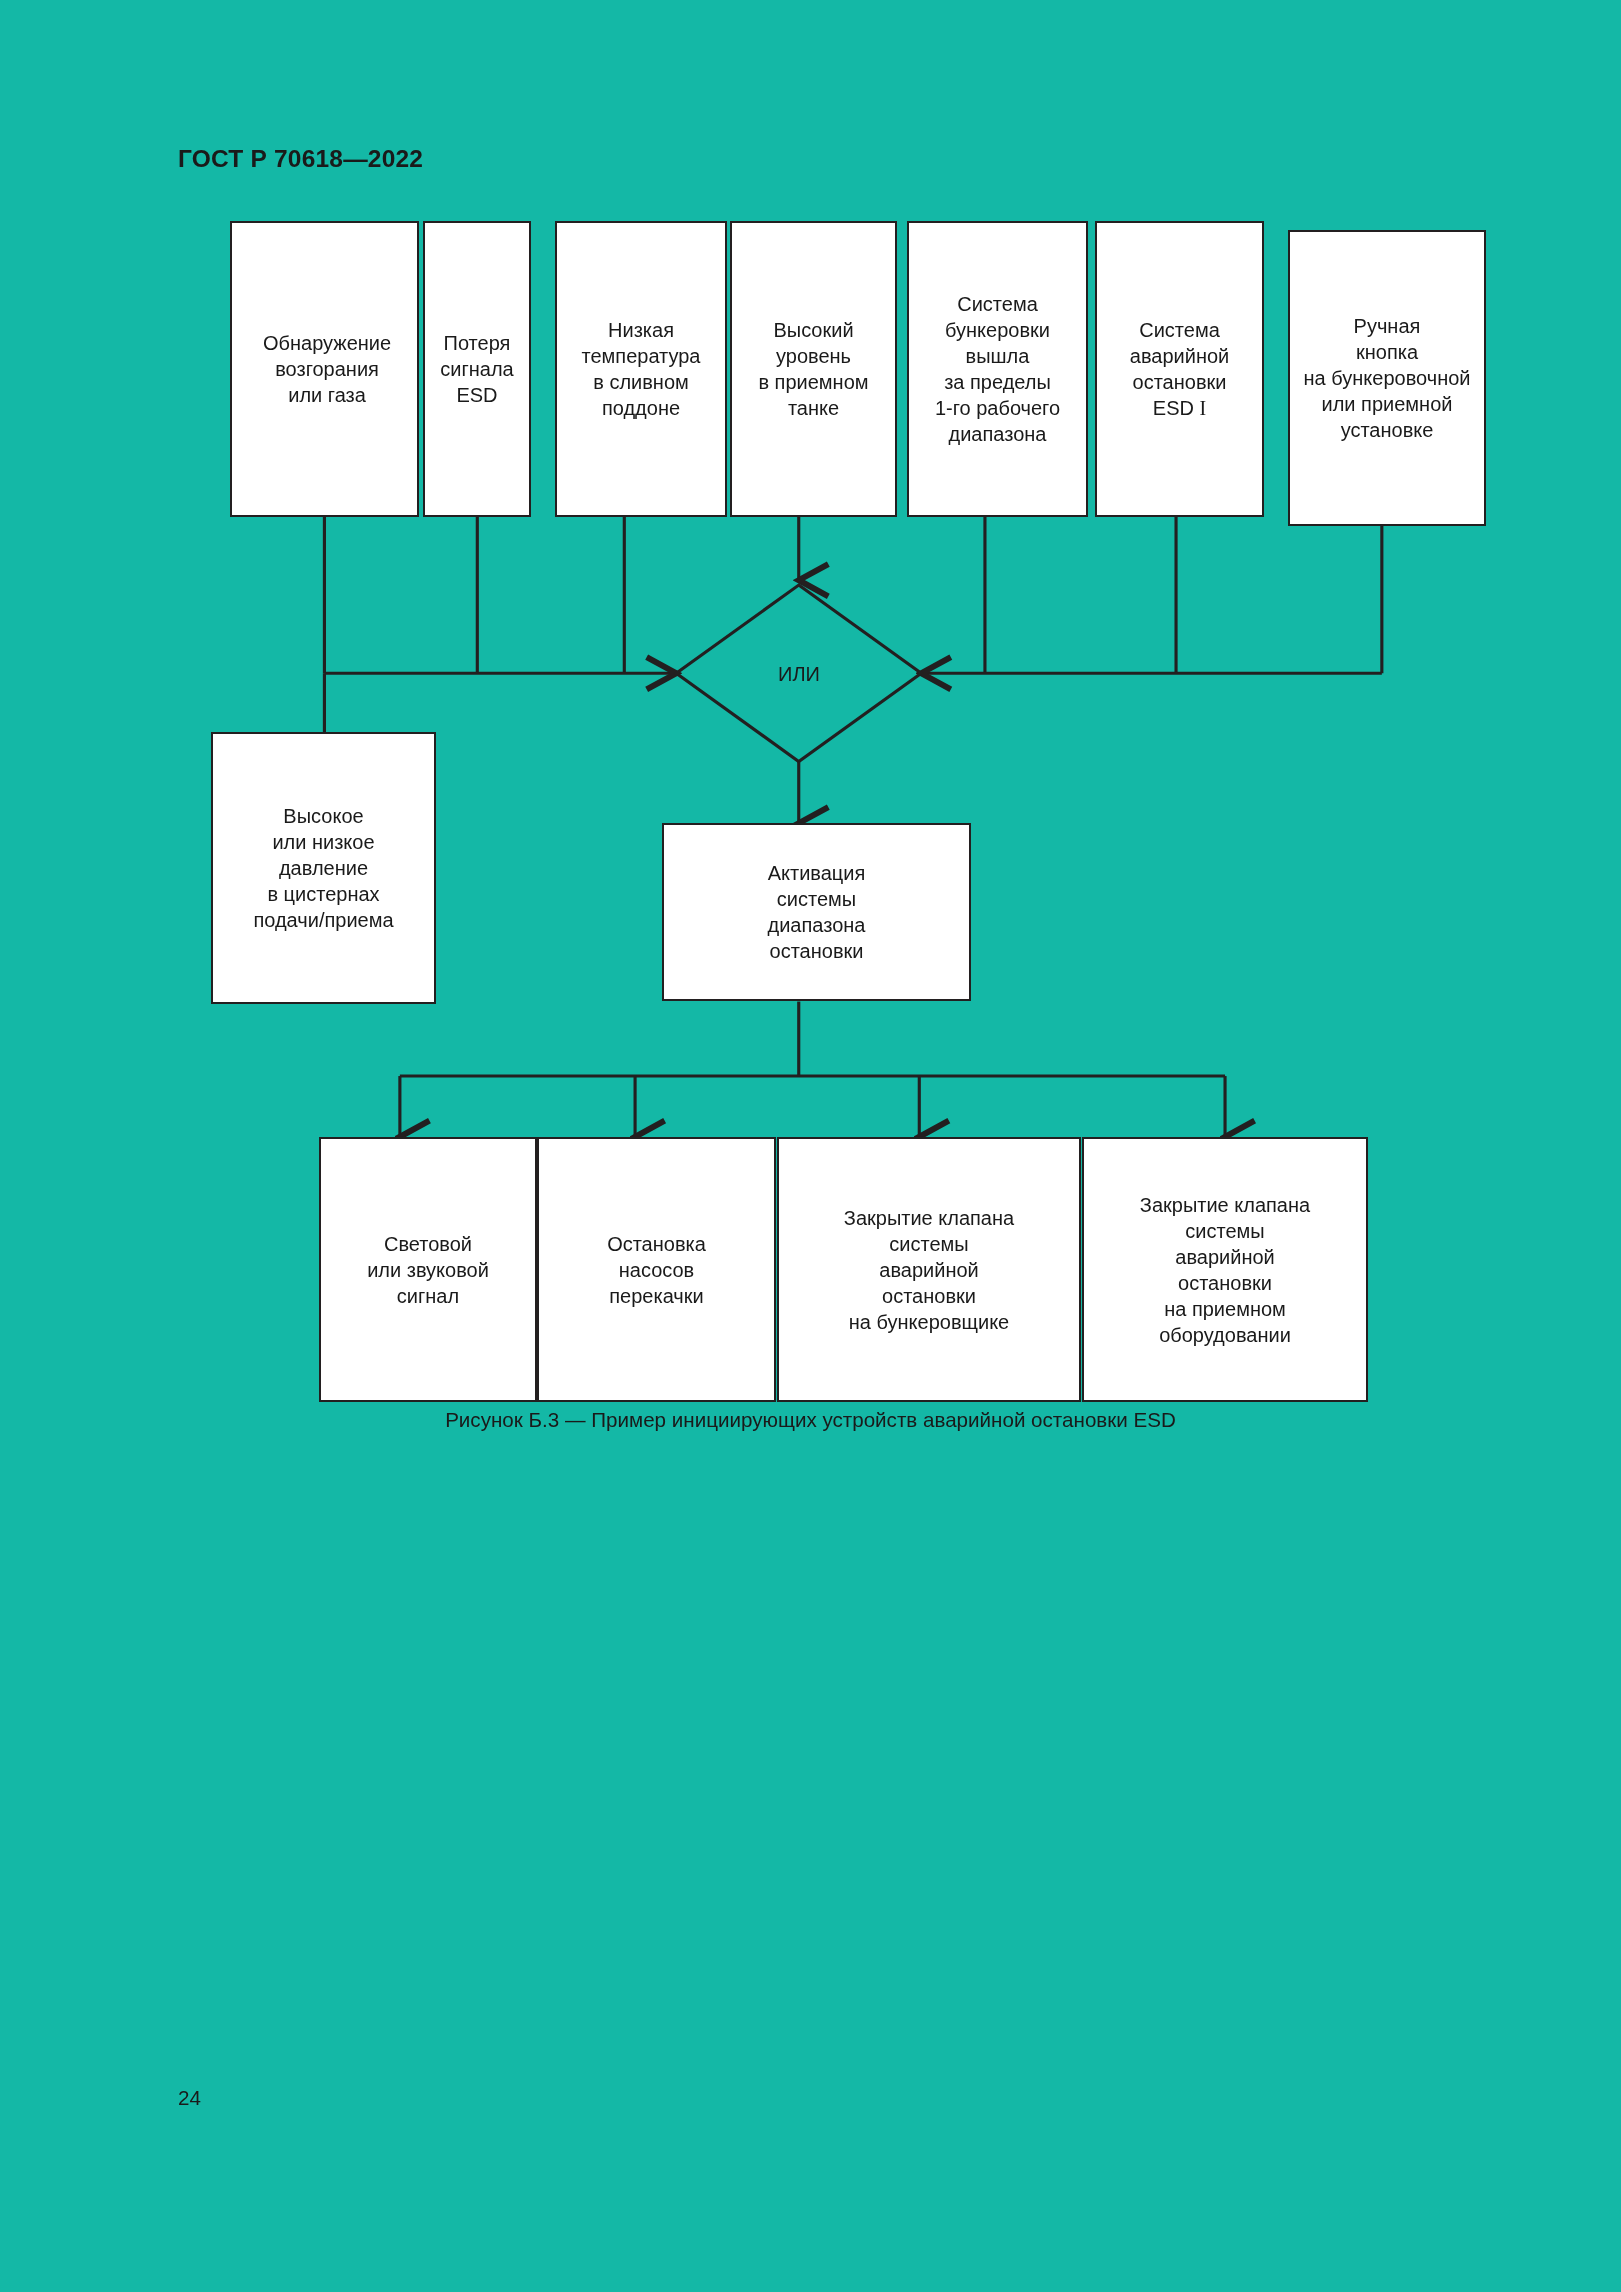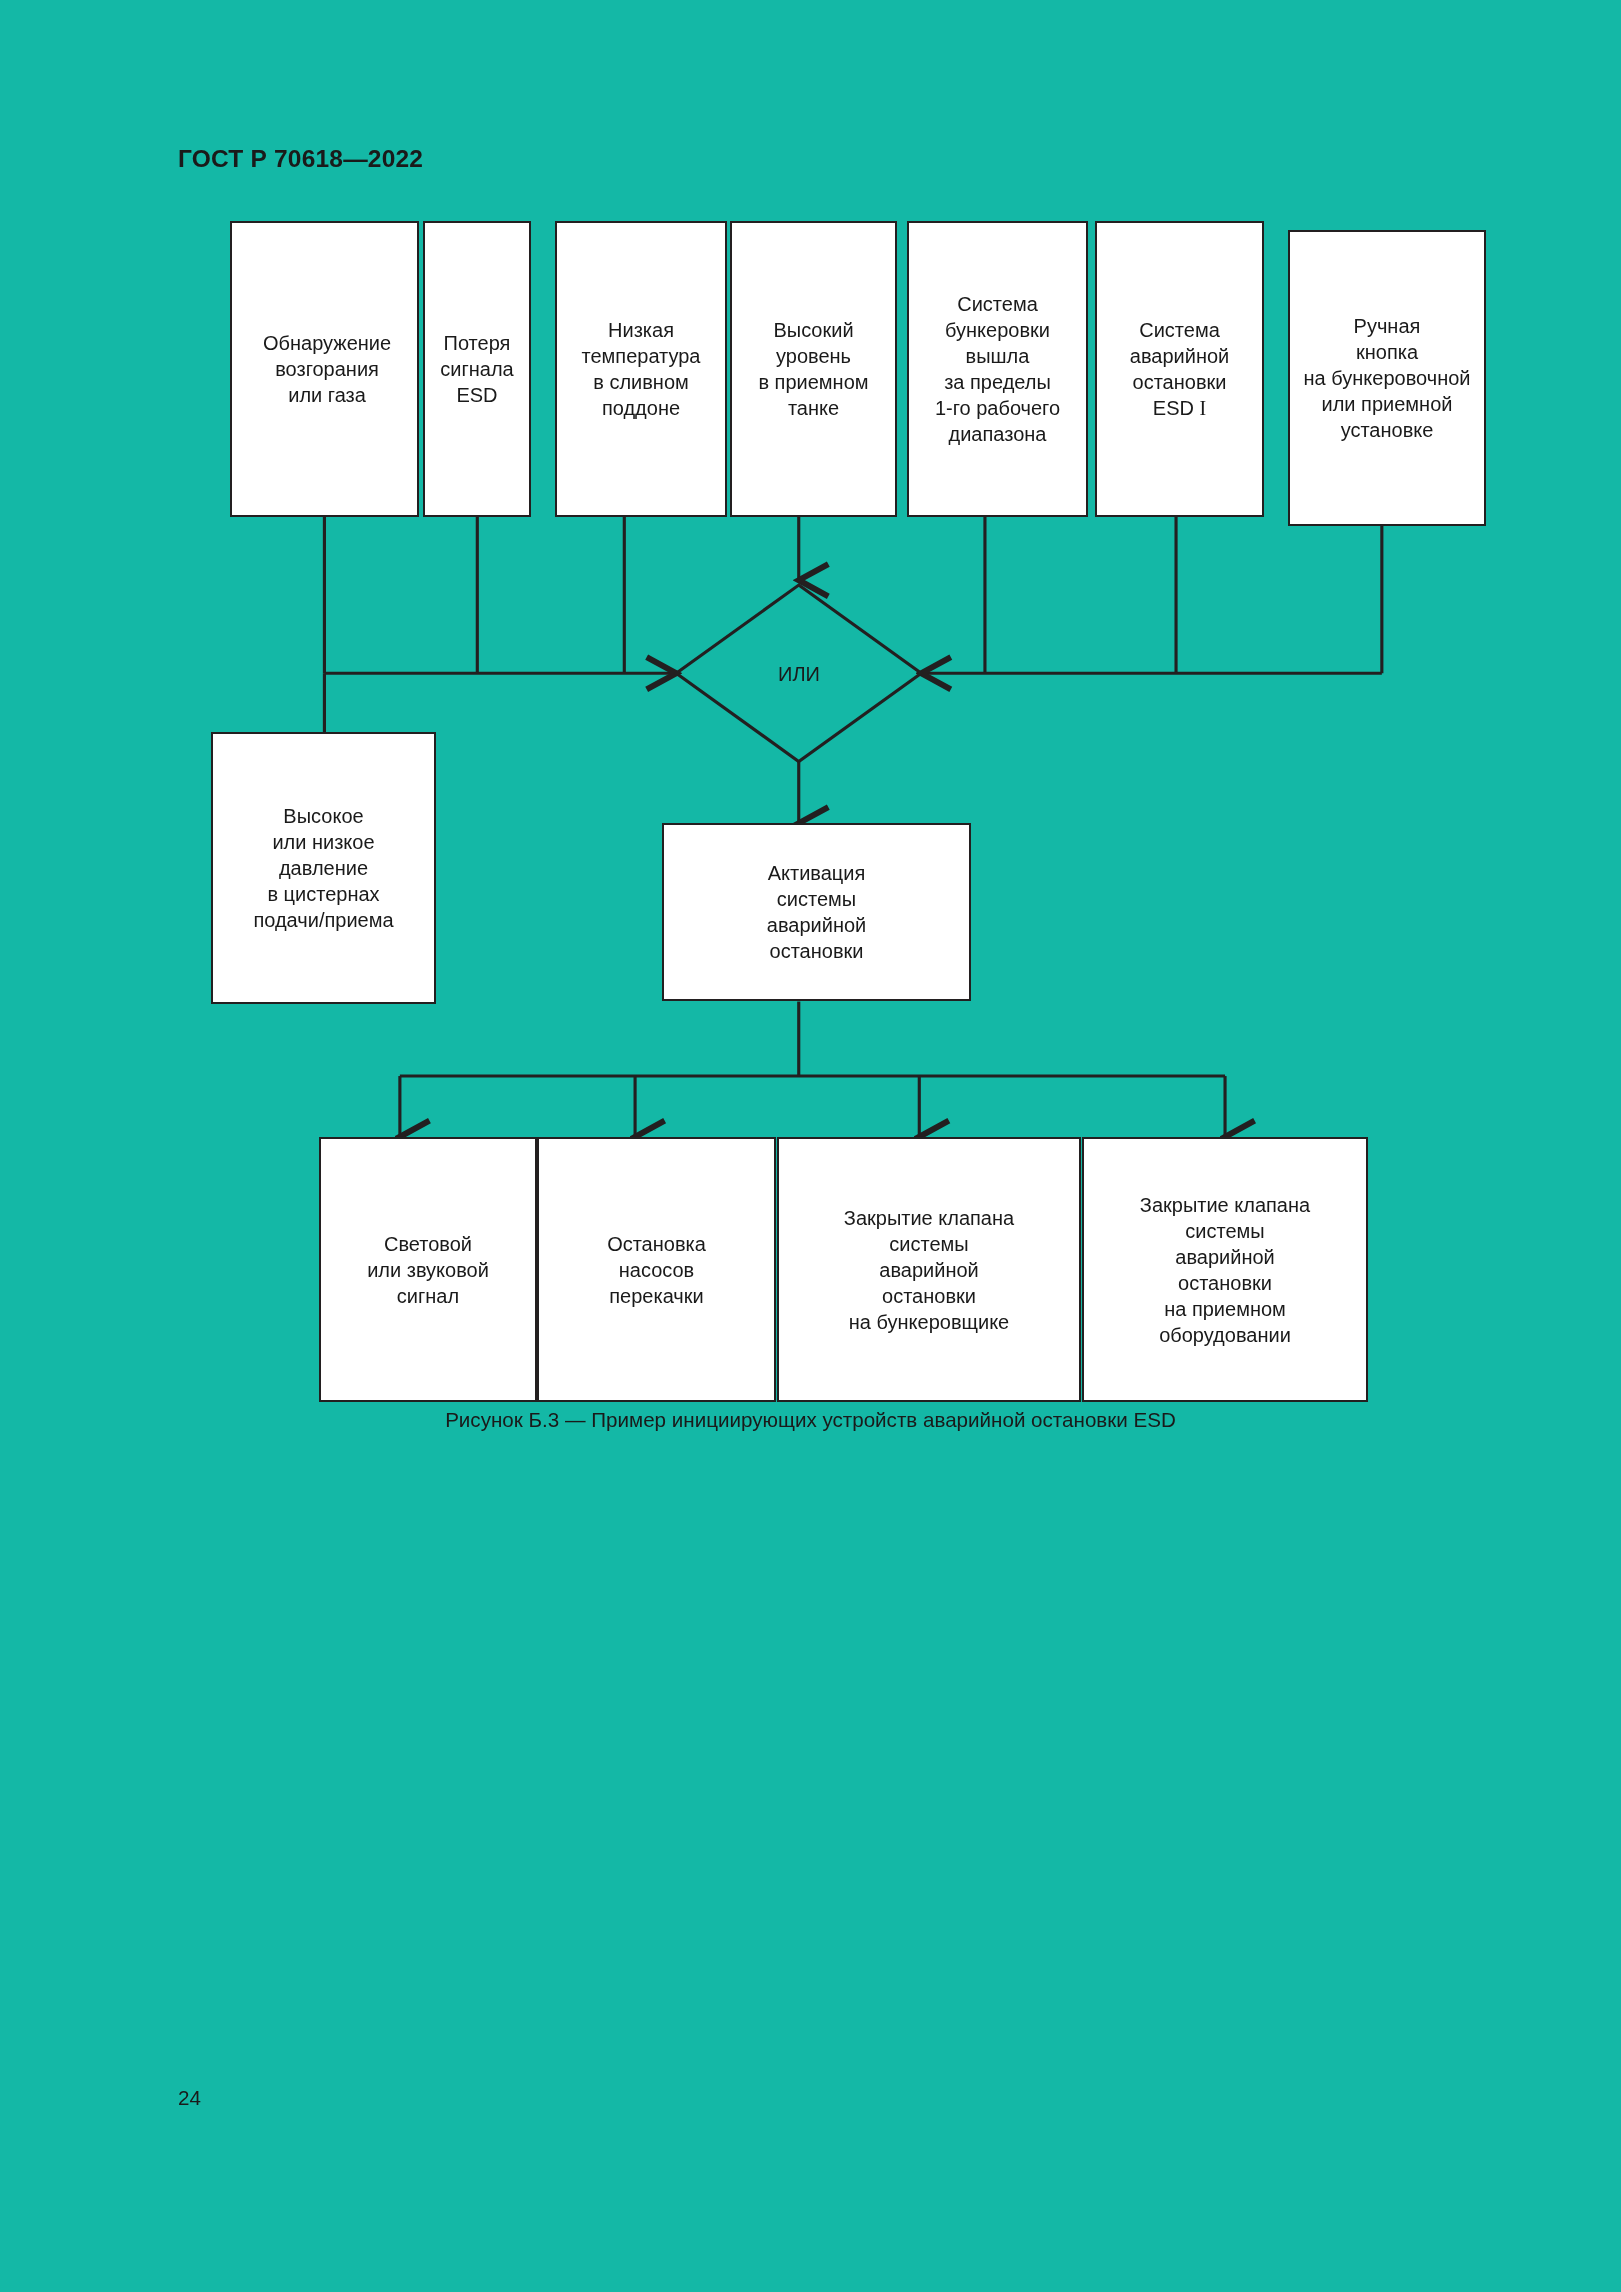--- a/index.html
+++ b/index.html
@@ -200,21 +200,21 @@
       <span class="label">Высокое
 или низкое
 давление
 в цистернах
 подачи/приема</span>
     </div>
 
     <div class="node-box" style="left:662px; top:823px; width:309px; height:178px;">
       <span class="label">Активация
 системы
-аварийной
+диапазона
 остановки</span>
     </div>
 
     <div class="node-box" style="left:319px; top:1137px; width:218px; height:265px;justify-content:center;">
       <span class="label">Световой
 или звуковой
 сигнал</span>
     </div>
 
     <div class="node-box" style="left:537px; top:1137px; width:239px; height:265px;justify-content:flex-end;">

